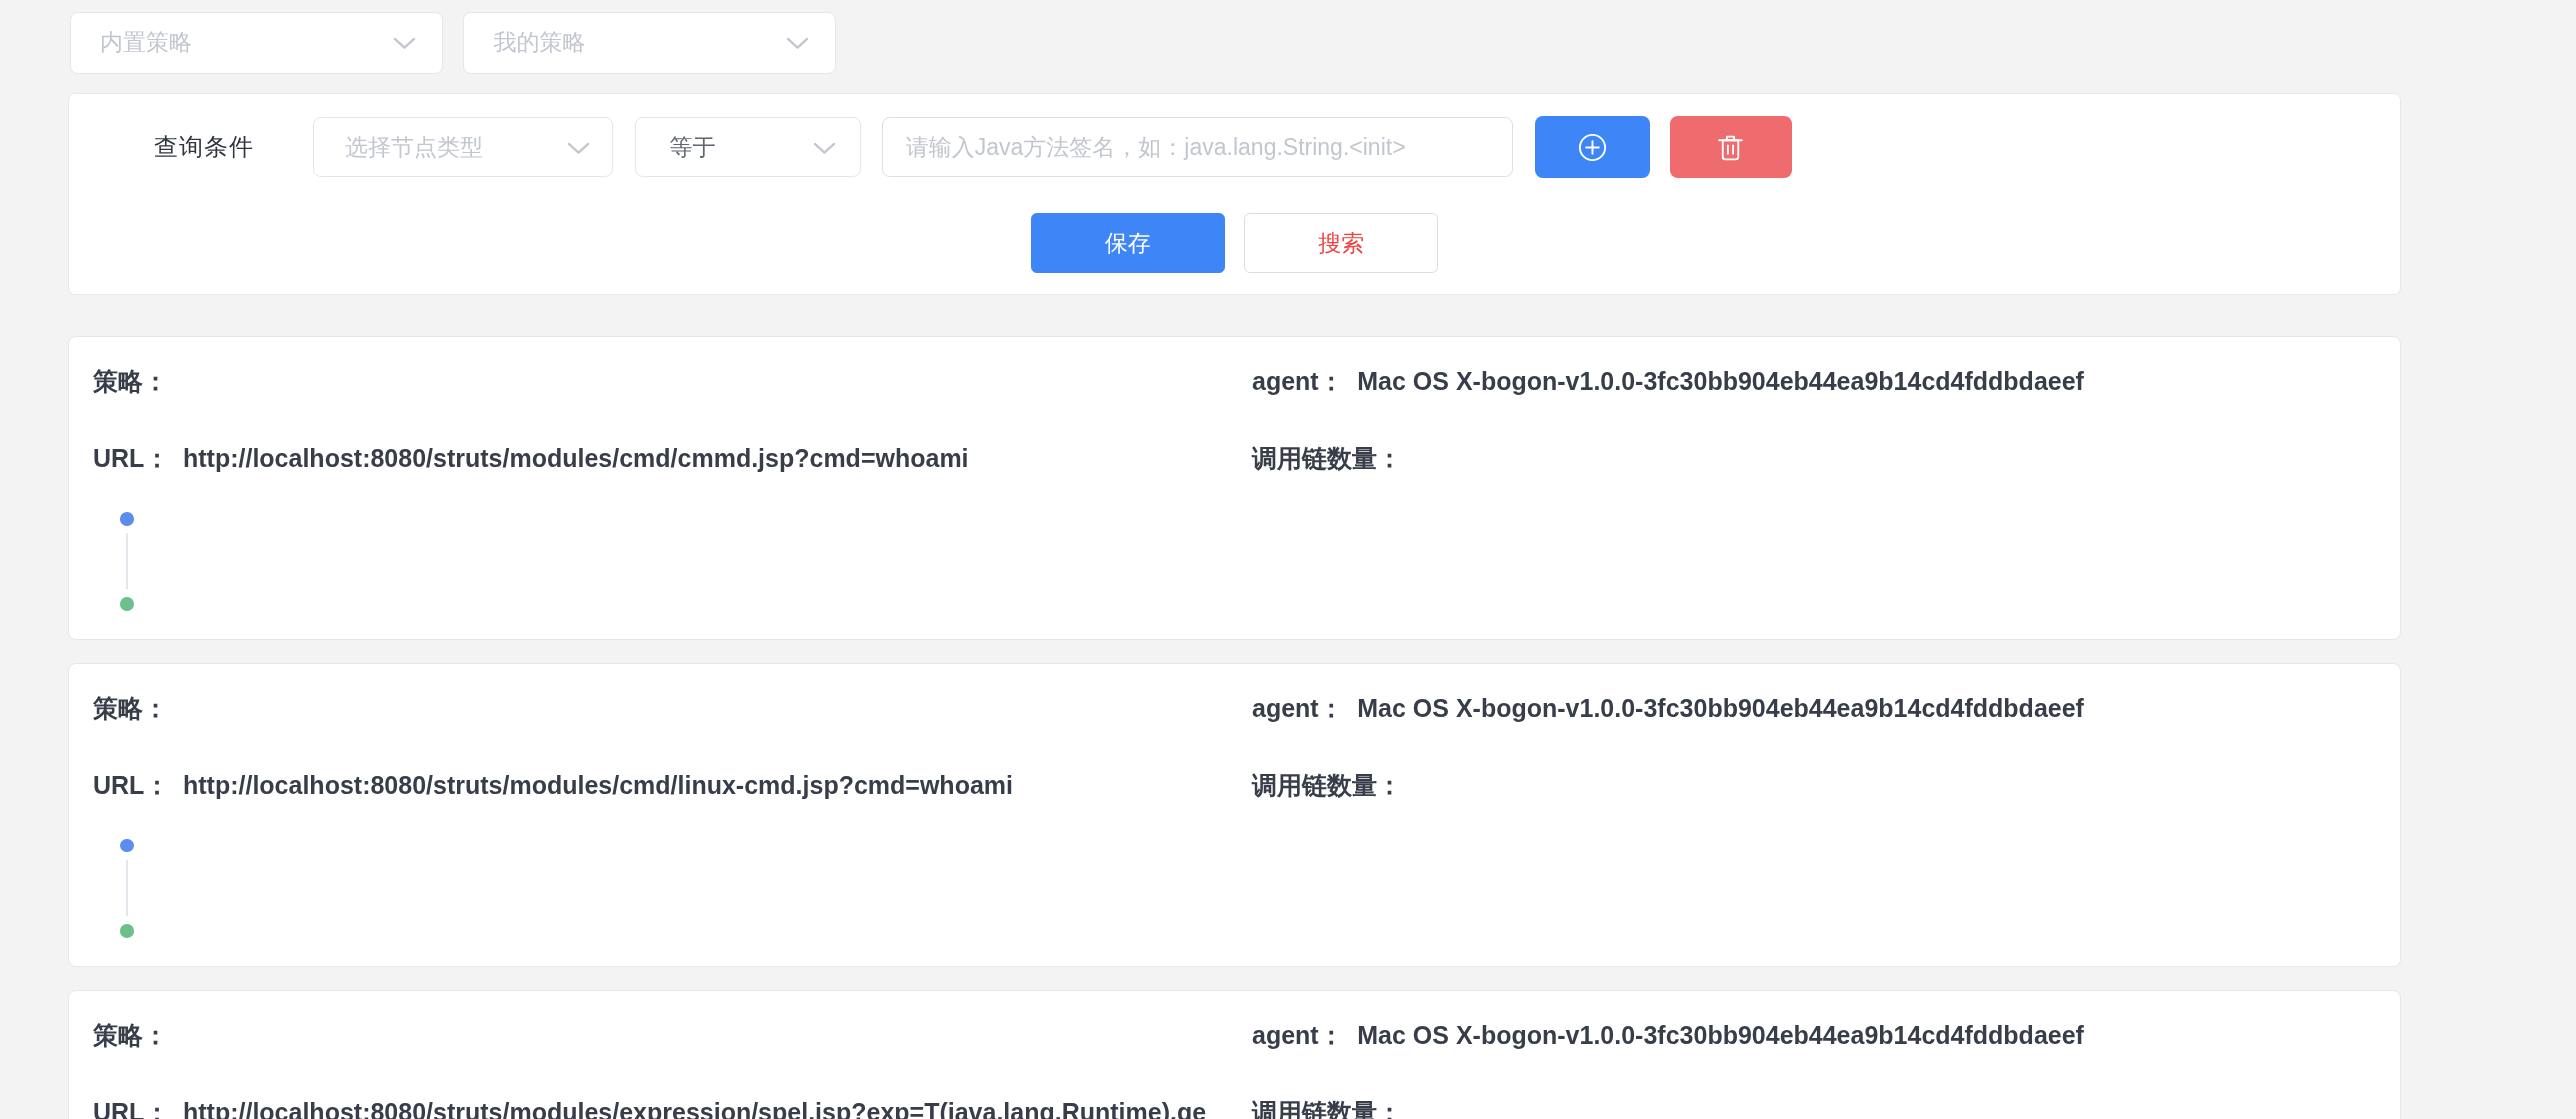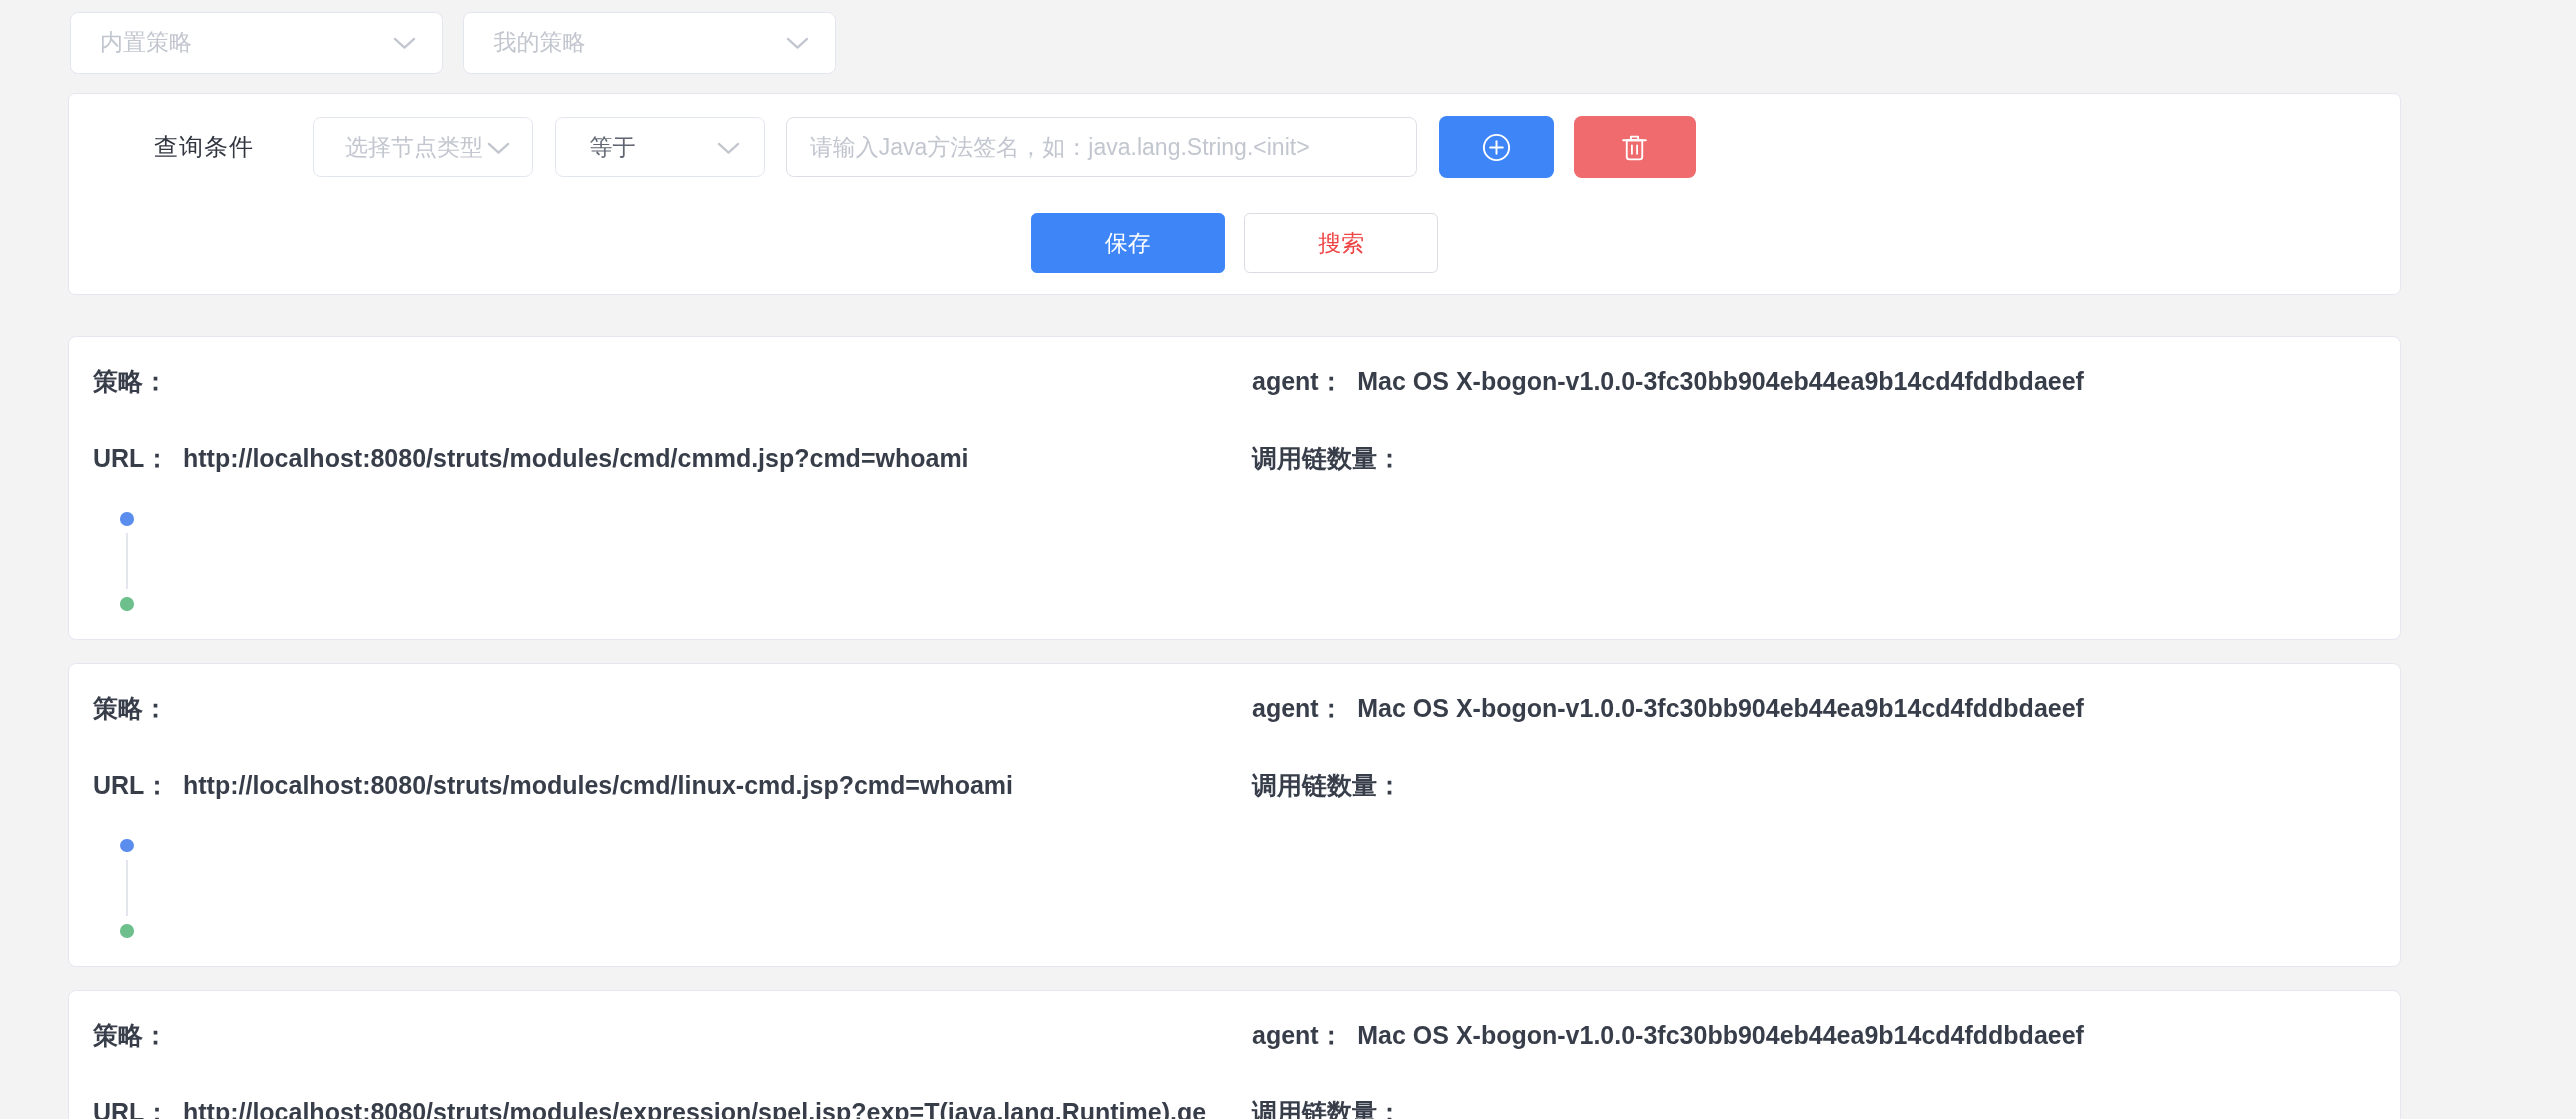--- a/index.html
+++ b/index.html
@@ -25,22 +25,22 @@
   .chev { width: 25px; height: 15.6px; flex: none; }
   .chev polyline { fill: none; stroke: #c2c6cf; stroke-width: 2.4; stroke-linecap: round; stroke-linejoin: round; }
 
   
   .panel {
     margin: 19.4px 0 0 68px; width: 2333px; height: 202px;
     background: #fff; border: 1px solid #e4e7f0; border-radius: 7px;
   }
   .panel-row1 { display: flex; align-items: center; margin: 22.4px 0 0 85px; }
   .panel-label { font-size: 24px; font-weight: 500; color: #303540; margin-right: 59px; letter-spacing: 1px; }
-  .select.w-node { width: 220px; height: 60px; padding: 0 21.4px 0 31px; }
-  .select.w-op { width: 210px; height: 60px; padding: 0 23px 0 33px; margin-left: 22.4px; }
+  .select.w-node { width: 300px; height: 60px; padding: 0 21.4px 0 31px; }
+  .select.w-op { width: 226px; height: 60px; padding: 0 23px 0 33px; margin-left: 22.4px; }
   .text-input {
     margin-left: 20.4px; width: 631px; height: 60px;
     border: 1px solid #dcdfe6; border-radius: 7.8px; background: #fff;
     font-size: 23px; padding: 0 23px; color: #373d49; outline: none;
     font-family: "Liberation Sans", "DejaVu Sans", sans-serif;
   }
   .text-input::placeholder { color: #c2c6cf; }
   .icon-btn {
     height: 62px; border: none; border-radius: 7.8px; cursor: pointer;
     display: flex; align-items: center; justify-content: center;

